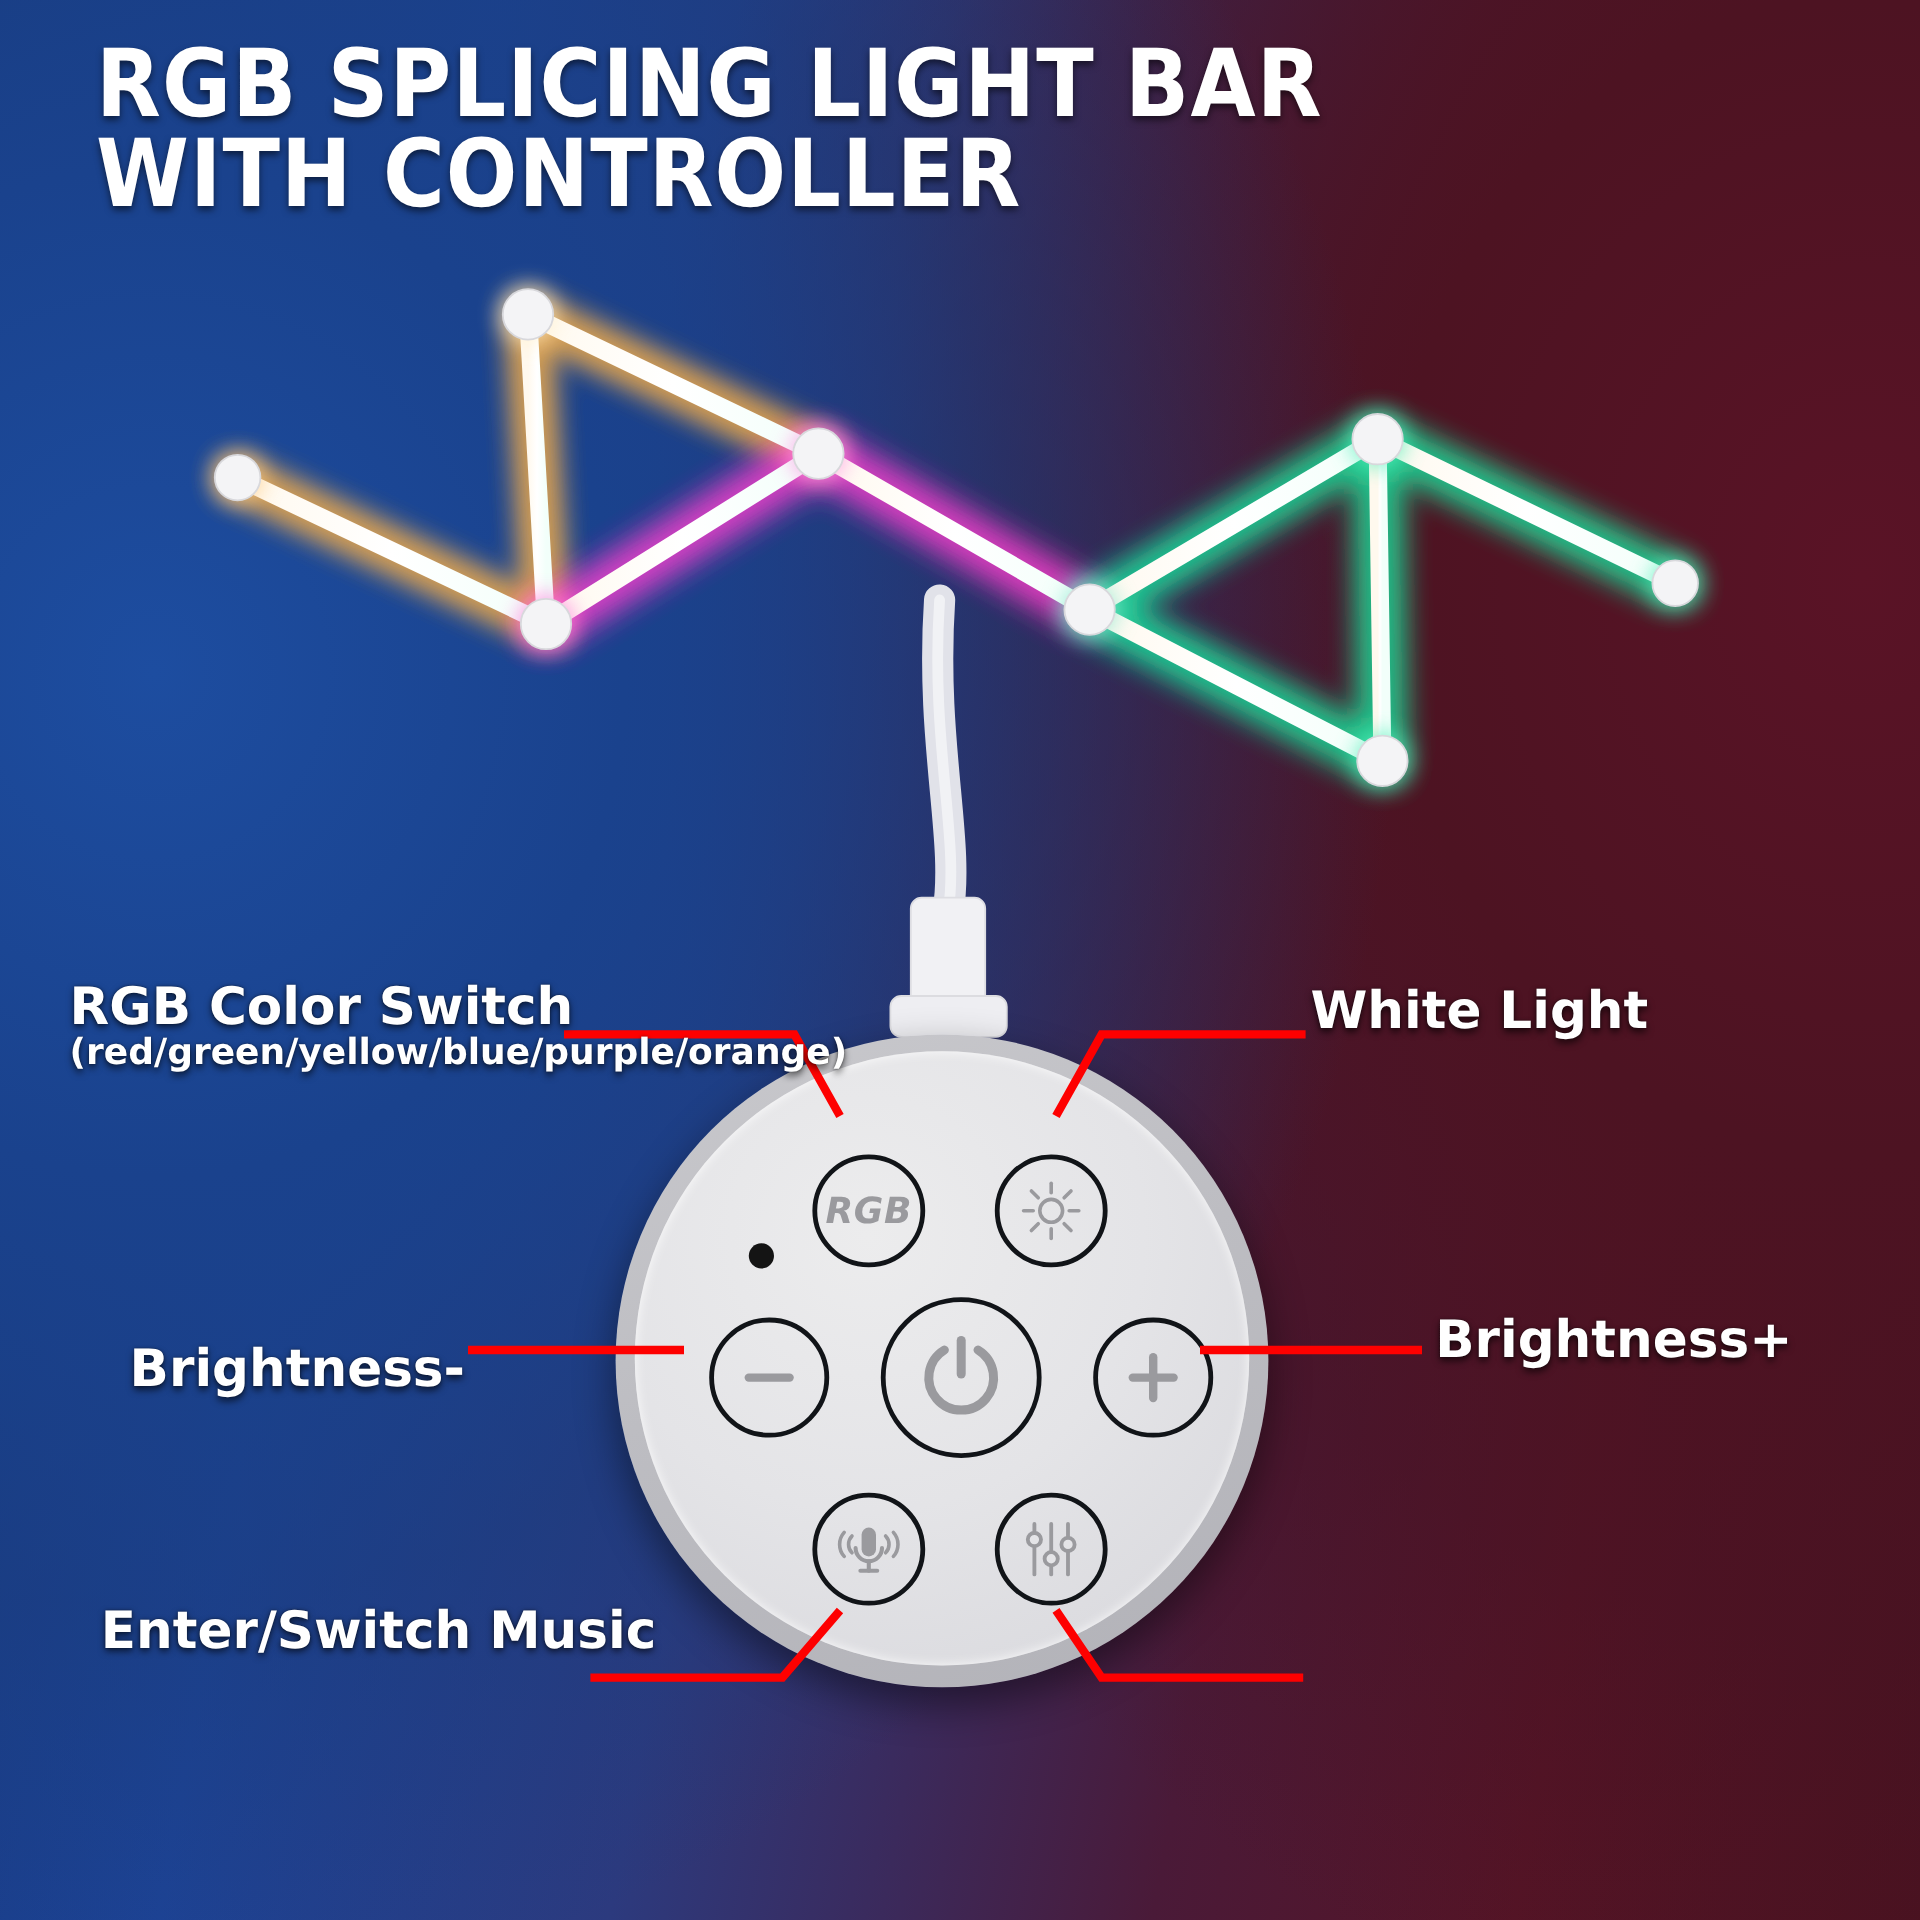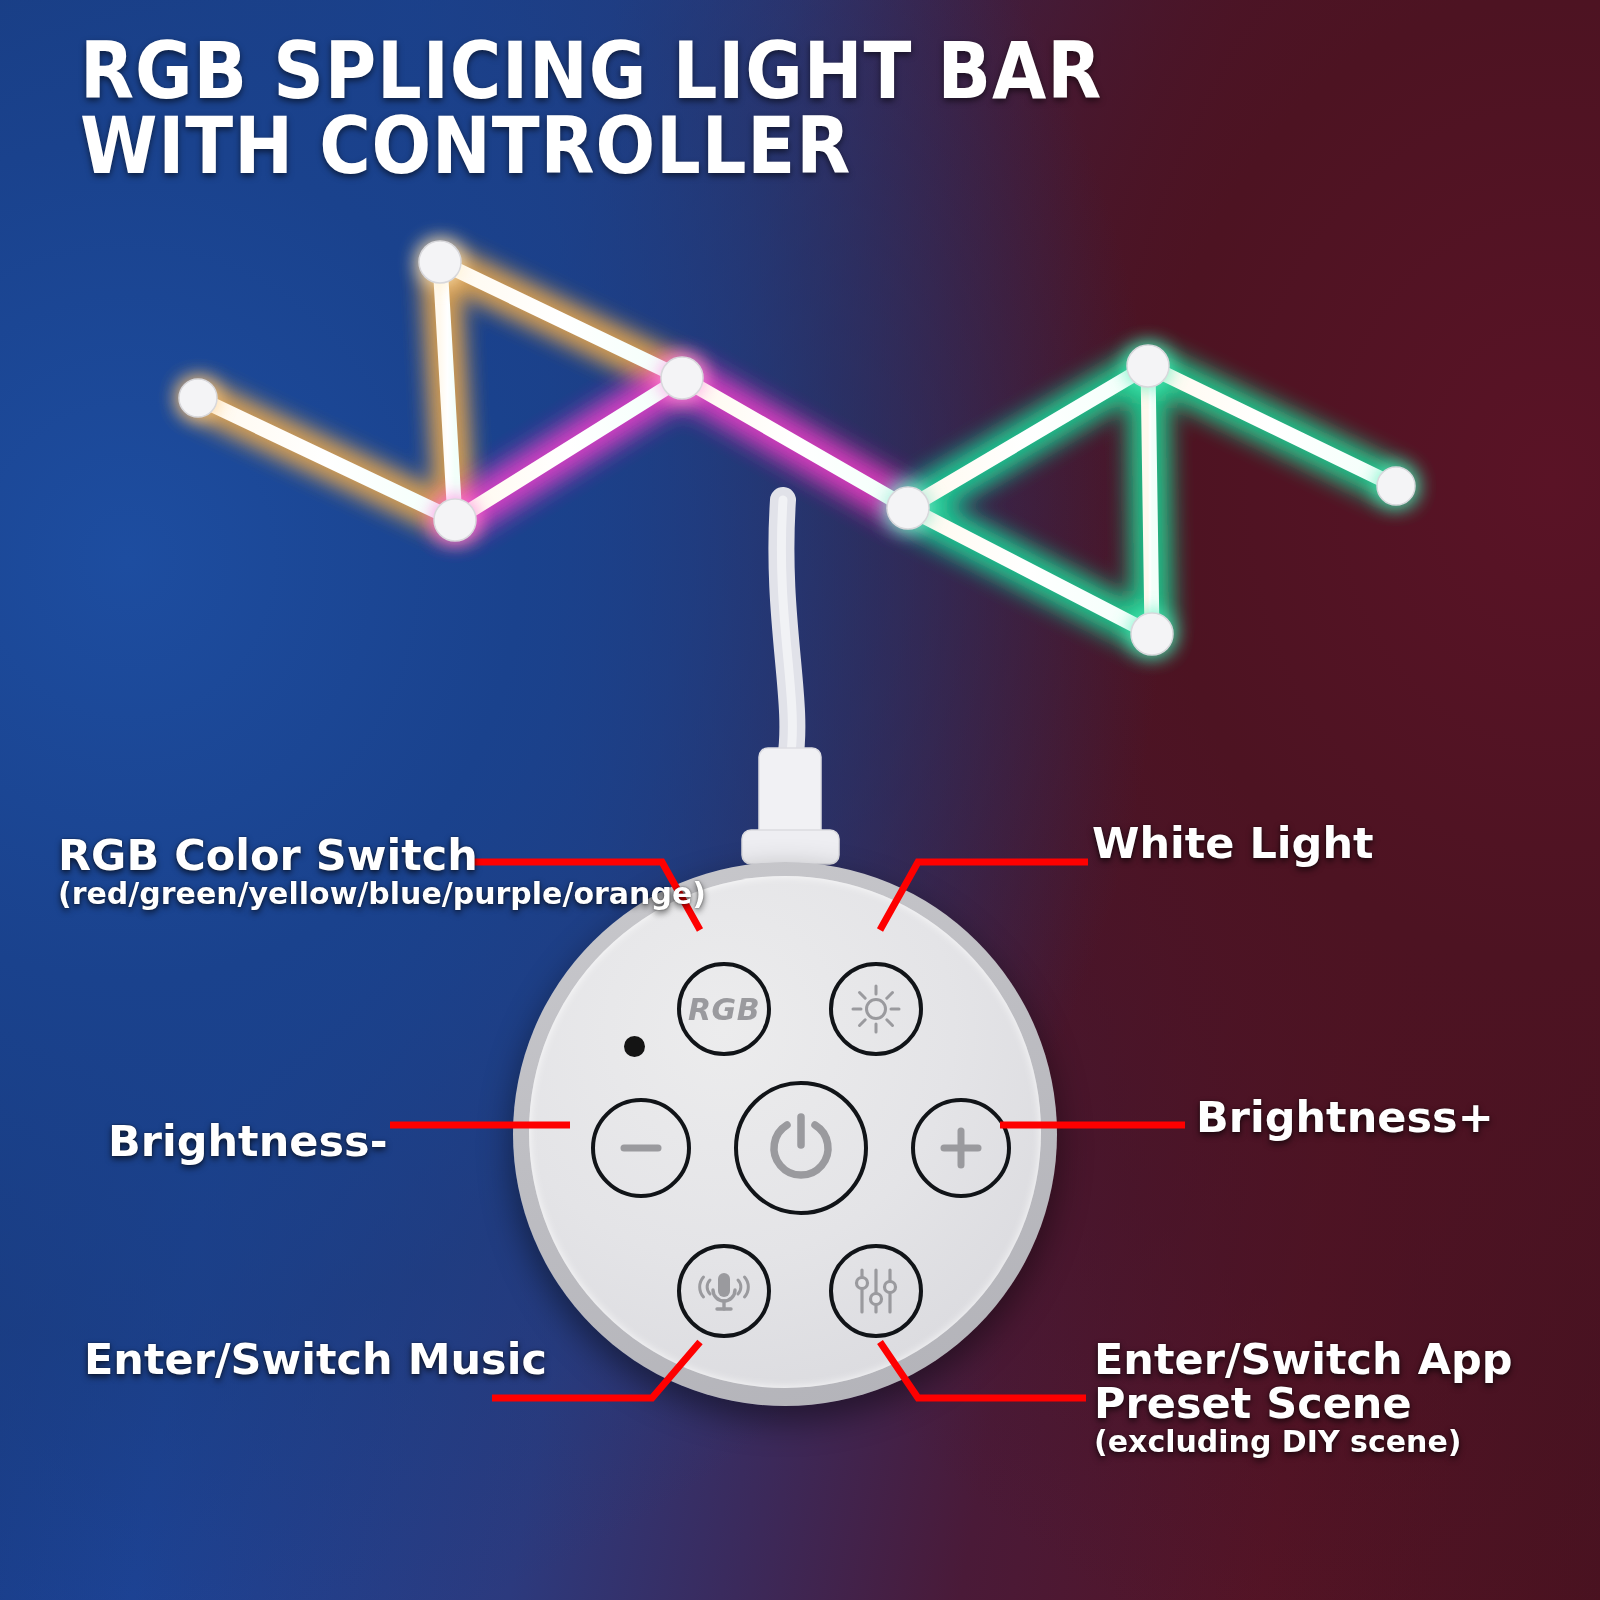--- a/index.html
+++ b/index.html
@@ -137,21 +137,21 @@
     white-space: nowrap;
   }
   .callout .sub {
     font-family: "DejaVu Sans", sans-serif;
     font-weight: 700;
     font-size: 30px;
     line-height: 1.08;
     white-space: nowrap;
   }
 
-  .c-rgb      { left: 58px;   top: 818px; margin-top: 16px; }
+  .c-rgb      { left: 58px;   top: 818px; }
   .c-white    { left: 1092px; top: 822px; }
   .c-bminus   { left: 108px;  top: 1096px; margin-top: 24px; }
   .c-bplus    { left: 1196px; top: 1096px; }
   .c-music    { left: 84px;   top: 1338px; }
   .c-scene    { left: 1094px; top: 1338px; }
 </style>
 </head>
 <body>
 
 <div id="stage">
@@ -368,19 +368,14 @@
   </div>
 
   <div class="callout c-bplus">
     <div class="main">Brightness+</div>
   </div>
 
   <div class="callout c-music">
     <div class="main">Enter/Switch Music</div>
   </div>
 
-  <div class="callout c-scene">
-    <div class="main">Enter/Switch App</div>
-    <div class="main">Preset Scene</div>
-    <div class="sub">(excluding DIY scene)</div>
-  </div>
 
 </div>
 
 </body></html>

